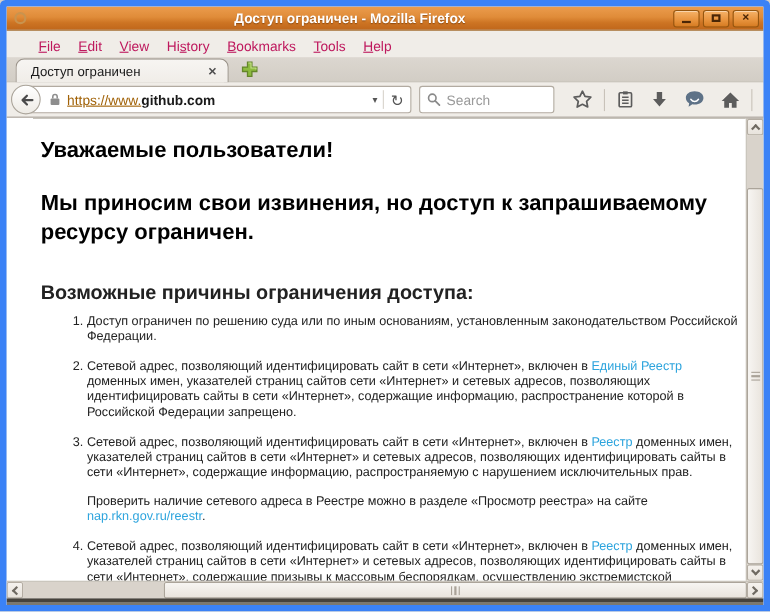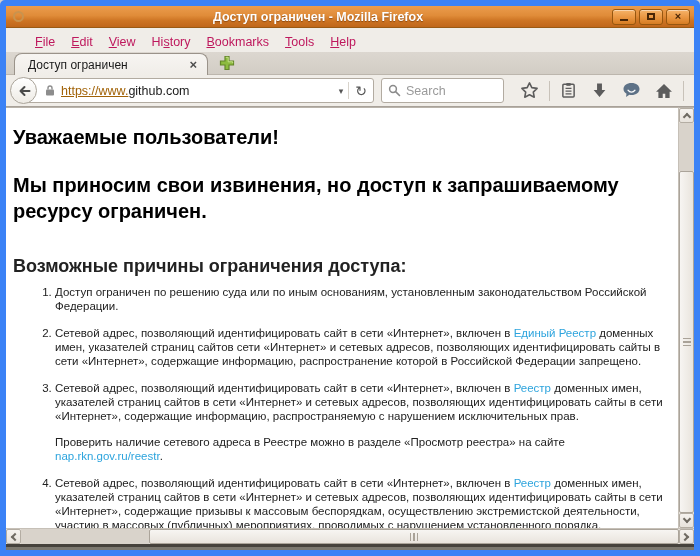--- a/index.html
+++ b/index.html
@@ -87,41 +87,41 @@
   }
   .urlbar {
     height:25px; width:351px; margin-left:-14px; flex:0 0 auto;
     background:#fff; border:1px solid #b2aba1; border-radius:3px;
     display:flex; align-items:center; padding-left:20px;
     position:relative; z-index:1;
   }
   .url-lock { margin-right:5px; display:flex; }
   .url-text { flex:1; font-size:12.5px; white-space:nowrap; overflow:hidden; }
   .url-prefix { color:#a16207;text-decoration:underline; }
-  .url-domain { color:#1a1a1a; }
+  .url-domain { color:#1a1a1a;font-weight:bold; }
   .url-dropdown { font-size:9px; color:#555; padding:0 5px; }
   .url-sep { width:1px; height:17px; background:#d8d3cb; }
   .url-reload { font-size:14px; color:#555; padding:0 6px; line-height:1; }
 
   .searchbar {
     height:25px; width:123px; margin-left:7px; flex:0 0 auto;
     background:#fff; border:1px solid #b2aba1; border-radius:3px;
     display:flex; align-items:center; padding:0 6px;
   }
   .search-placeholder { color:#9a9a9a; font-size:12.5px; margin-left:5px; }
 
   .nav-icons { display:flex; align-items:center; margin-left:9px; }
   .nav-icon { padding:0 7px; display:flex; align-items:center; }
   .nav-sep { width:1px; height:20px; background:#c8c2b9; margin:0 3px; }
   .hamburger { display:flex; flex-direction:column; gap:3px; padding:0 8px; }
   .hamburger span { width:16px; height:2.5px; background:#4a4a4a; border-radius:1px; }
 
   
   .content-wrap { flex:1; display:flex; flex-direction:column; background:#fff; min-height:0; }
-  .content-row { flex:1; display:flex; min-height:0; }
+  .content-row { flex:1; display:flex; min-height:0;padding-left:24px; }
   .page {
     flex:1; overflow:hidden; padding:10px 6px 0 7px; color:#222;
     border-top:1px solid #b9b3aa;
   }
   .h1 { font-size:20px; font-weight:bold; color:#000; margin-top:6px; line-height:26px; }
   .h2 { font-size:20px; font-weight:bold; color:#000; margin-top:22px; line-height:26px; width:672px; }
   .reasons-title { font-size:18px; font-weight:bold; margin-top:32px; }
   ol.reasons { margin-top:8px; padding-left:42px; font-size:11.5px; line-height:14px; }
   ol.reasons li { margin-bottom:13px; }
   .reason-note { margin-top:12px; }

